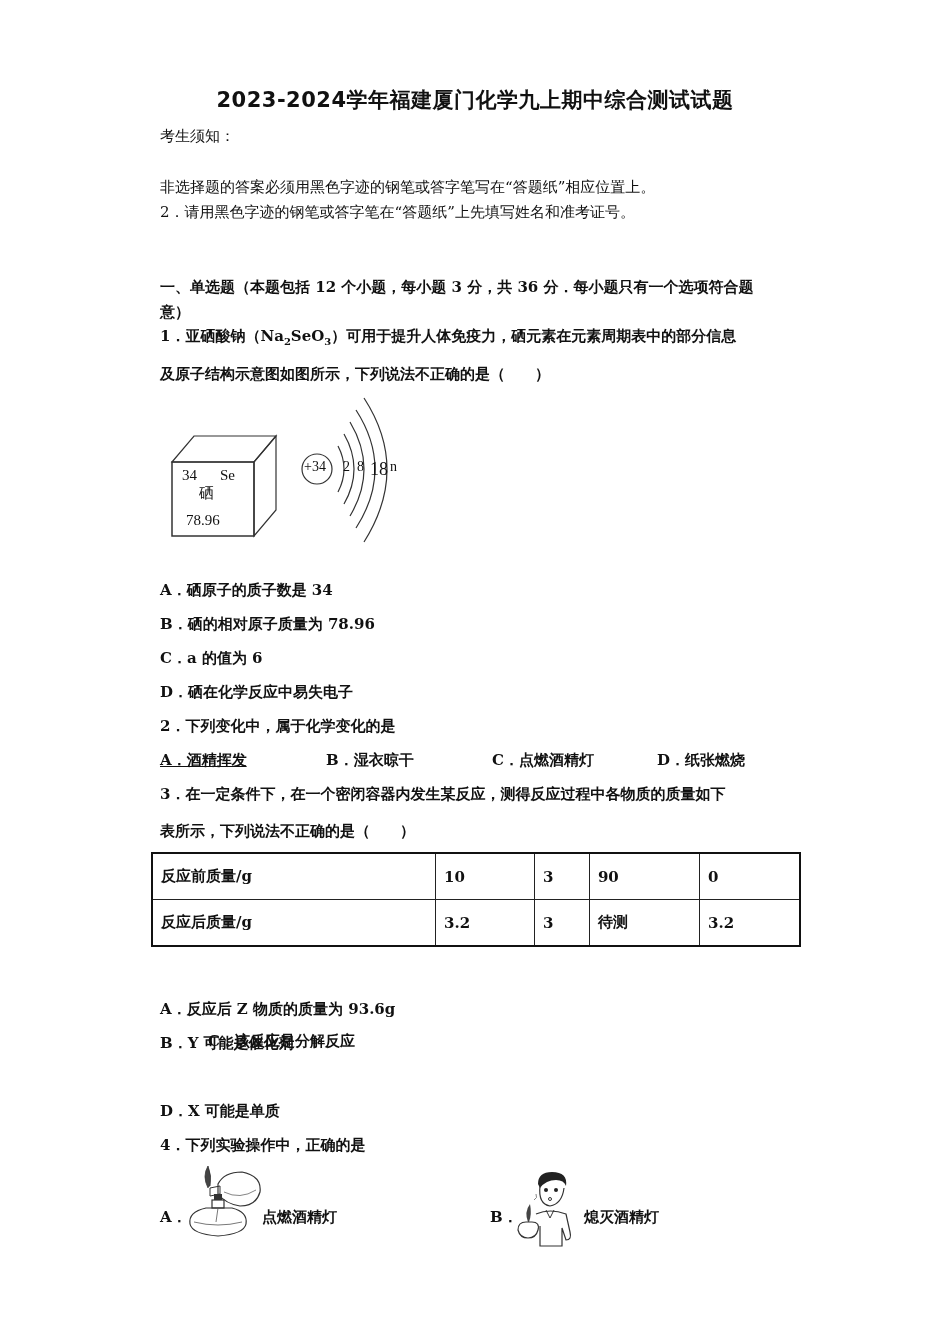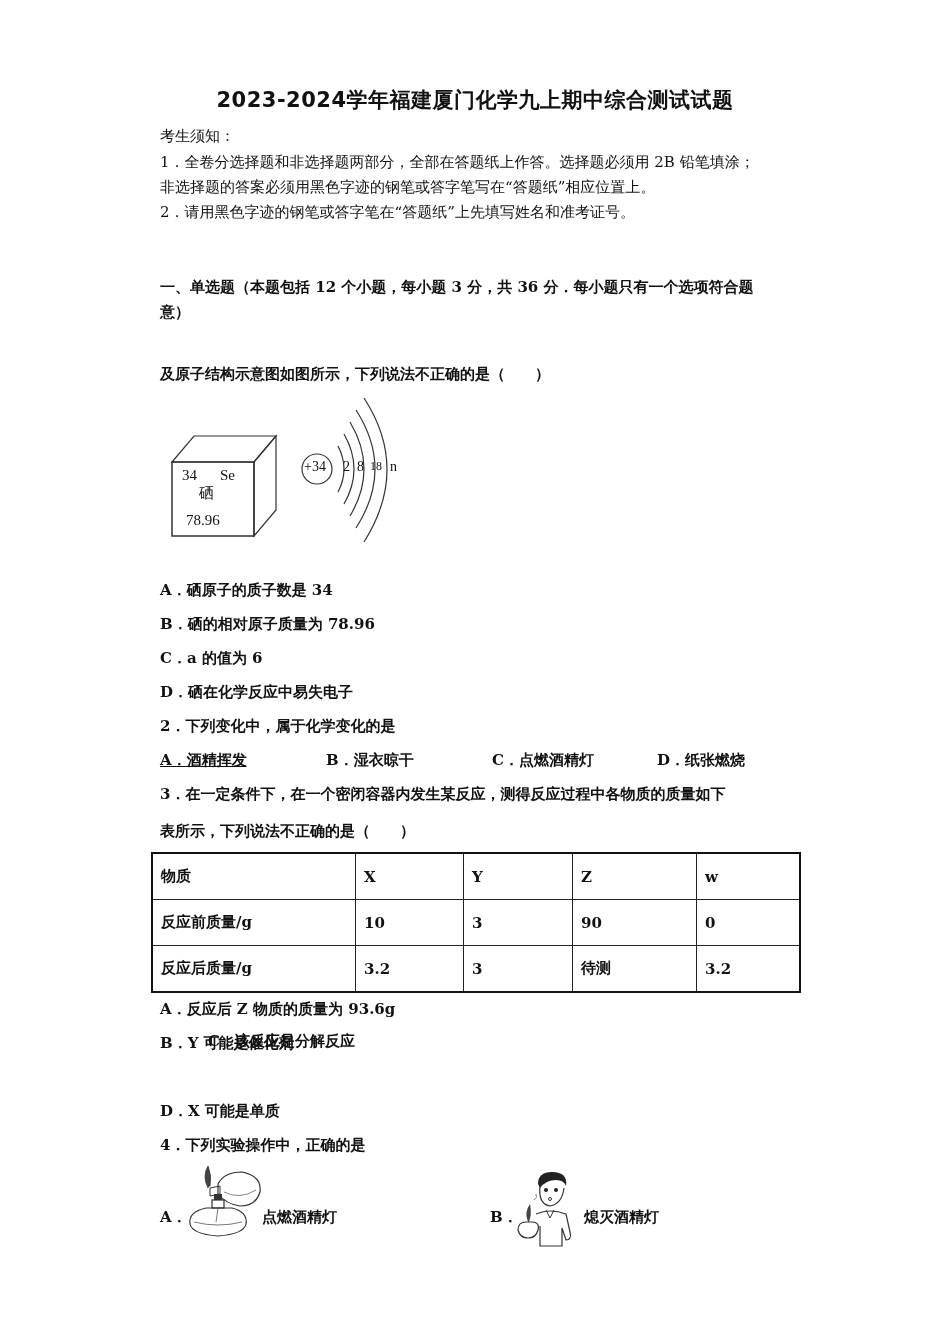--- a/index.html
+++ b/index.html
@@ -26,27 +26,29 @@
   .fig-text { font-family: "Liberation Serif", "DejaVu Serif", serif; font-size: 15px; }
 </style>
 </head>
 <body>
 
 <div class="page">
 
   <div class="title">2023-2024学年福建厦门化学九上期中综合测试试题</div>
 
   <div class="line normal" style="top:127px;">考生须知：</div>
-  <div class="line normal" style="top:153px;">1．全卷分选择题和非选择题两部分，全部在答题纸上作答。选择题必须用 2B 铅笔填涂；</div>
   <div class="line normal" style="top:178px;">非选择题的答案必须用黑色字迹的钢笔或答字笔写在“答题纸”相应位置上。</div>
   <div class="line normal" style="top:203px;">2．请用黑色字迹的钢笔或答字笔在“答题纸”上先填写姓名和准考证号。</div>
 
   <div class="line" style="top:278px;">一、单选题（本题包括 12 个小题，每小题 3 分，共 36 分．每小题只有一个选项符合题</div>
   <div class="line" style="top:303px;">意）</div>
 
+  <div class="line" style="top:327px;">
+    <span>1．亚硒酸钠（Na</span><sub>2</sub><span>SeO</span><sub>3</sub><span>）可用于提升人体免疫力，硒元素在元素周期表中的部分信息</span>
+  </div>
   <div class="line" style="top:365px;">及原子结构示意图如图所示，下列说法不正确的是（　　）</div>
 
   <div class="fig" style="left:168px; top:432px; width:112px; height:108px;text-align:center;">
     <svg width="112" height="108" viewBox="0 0 112 108">
       <polygon points="4,30 26,4 108,4 86,30" fill="none" stroke="#333" stroke-width="1.2"></polygon>
       <polygon points="86,30 108,4 108,78 86,104" fill="none" stroke="#333" stroke-width="1.2"></polygon>
       <rect x="4" y="30" width="82" height="74" fill="none" stroke="#333" stroke-width="1.5"></rect>
     </svg>
     <div class="fig-text" style="position:absolute; left:14px; top:35px;">34</div>
     <div class="fig-text" style="position:absolute; left:52px; top:35px;">Se</div>
@@ -59,47 +61,40 @@
       <circle cx="19" cy="73" r="15" fill="none" stroke="#333" stroke-width="1.2"></circle>
       <path d="M 40 50 Q 52 73 40 96" fill="none" stroke="#333" stroke-width="1.2"></path>
       <path d="M 46 38 Q 66 73 46 108" fill="none" stroke="#333" stroke-width="1.2"></path>
       <path d="M 52 26 Q 80 73 52 120" fill="none" stroke="#333" stroke-width="1.2"></path>
       <path d="M 58 14 Q 96 73 58 132" fill="none" stroke="#333" stroke-width="1.2"></path>
       <path d="M 66 2 Q 112 73 66 146" fill="none" stroke="#333" stroke-width="1.2"></path>
     </svg>
     <div class="fig-text" style="position:absolute; left:6px; top:63px; font-size:14px;">+34</div>
     <div class="fig-text" style="position:absolute; left:45px; top:63px; font-size:14px;">2</div>
     <div class="fig-text" style="position:absolute; left:59px; top:63px; font-size:14px;">8</div>
-    <div class="fig-text" style="position:absolute; left:72px; top:63px; font-size:12px;">18</div>
+    <div class="fig-text" style="position:absolute; left:72px; top:63px; font-size:18px;">18</div>
     <div class="fig-text" style="position:absolute; left:92px; top:63px; font-size:14px;">n</div>
   </div>
 
   <div class="line" style="top:581px;">A．硒原子的质子数是 34</div>
   <div class="line" style="top:615px;">B．硒的相对原子质量为 78.96</div>
   <div class="line" style="top:649px;">C．a 的值为 6</div>
   <div class="line" style="top:683px;">D．硒在化学反应中易失电子</div>
 
   <div class="line" style="top:717px;">2．下列变化中，属于化学变化的是</div>
   <div class="opt" style="left:160px; top:751px;text-decoration:underline;">A．酒精挥发</div>
   <div class="opt" style="left:326px; top:751px;">B．湿衣晾干</div>
   <div class="opt" style="left:492px; top:751px;">C．点燃酒精灯</div>
   <div class="opt" style="left:657px; top:751px;">D．纸张燃烧</div>
 
   <div class="line" style="top:785px;">3．在一定条件下，在一个密闭容器内发生某反应，测得反应过程中各物质的质量如下</div>
   <div class="line" style="top:822px;">表所示，下列说法不正确的是（　　）</div>
 
   <table class="qtable">
     <tbody>
-        <tr>
-      <td style="width:194px;">物质</td>
-      <td style="width:99px;">X</td>
-      <td style="width:100px;">Y</td>
-      <td style="width:115px;">Z</td>
-      <td>w</td>
-    </tr>
     <tr>
       <td>反应前质量/g</td>
       <td>10</td>
       <td>3</td>
       <td>90</td>
       <td>0</td>
     </tr>
     <tr>
       <td>反应后质量/g</td>
       <td>3.2</td>

